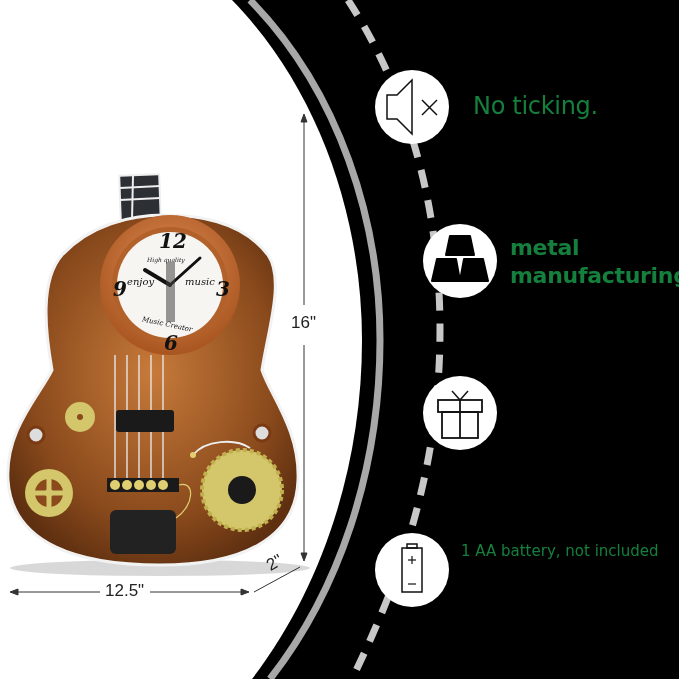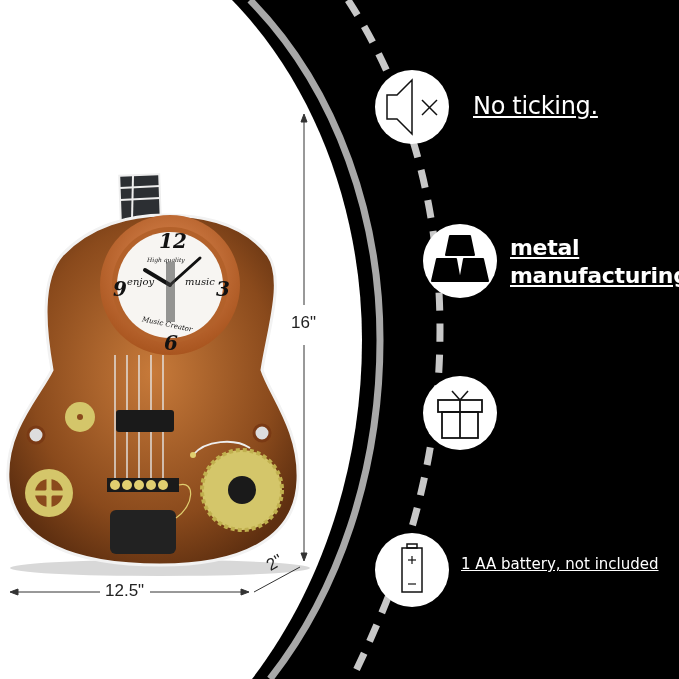--- a/index.html
+++ b/index.html
@@ -1,19 +1,19 @@
 <!DOCTYPE html>
 <html><head>
 <meta charset="utf-8">
 <style>
   html,body{margin:0;padding:0;}
   body{width:679px;height:679px;overflow:hidden;background:#000;font-family:"DejaVu Sans","Liberation Sans",sans-serif;position:relative;}
   .stage{position:absolute;left:0;top:0;width:679px;height:679px;}
   svg{display:block;}
-  .feat{position:absolute;color:#ffffff;text-decoration:underline;}
+  .feat{position:absolute;color:#15803d;}
   .feat-title{font-size:24px;line-height:28px;white-space:nowrap;letter-spacing:-0.3px;}
   .feat-title.bold{font-weight:bold;font-size:22px;line-height:28px;}
   .feat-sub{font-size:15px;line-height:20px;margin-top:8px;white-space:nowrap;}
   .dim{position:absolute;color:#222;font-size:17px;font-family:"Liberation Sans",sans-serif;}
 </style>
 </head>
 <body>
 
 <div class="stage">
 
@@ -175,16 +175,16 @@
   </svg>
 
   <div class="feat" style="left:473px;top:92px;">
     <div class="feat-title">No ticking.</div>
   </div>
   <div class="feat" style="left:510px;top:234px;">
     <div class="feat-title bold">metal</div>
     <div class="feat-title bold">manufacturing</div>
   </div>
   <div class="feat" style="left:461px;top:537px;">
-    <div class="feat-sub" style="margin-top:17px;text-align:right;">1 AA battery, not included</div>
+    <div class="feat-sub" style="margin-top:4px;text-align:right;">1 AA battery, not included</div>
   </div>
 
 </div>
 
 </body></html>

